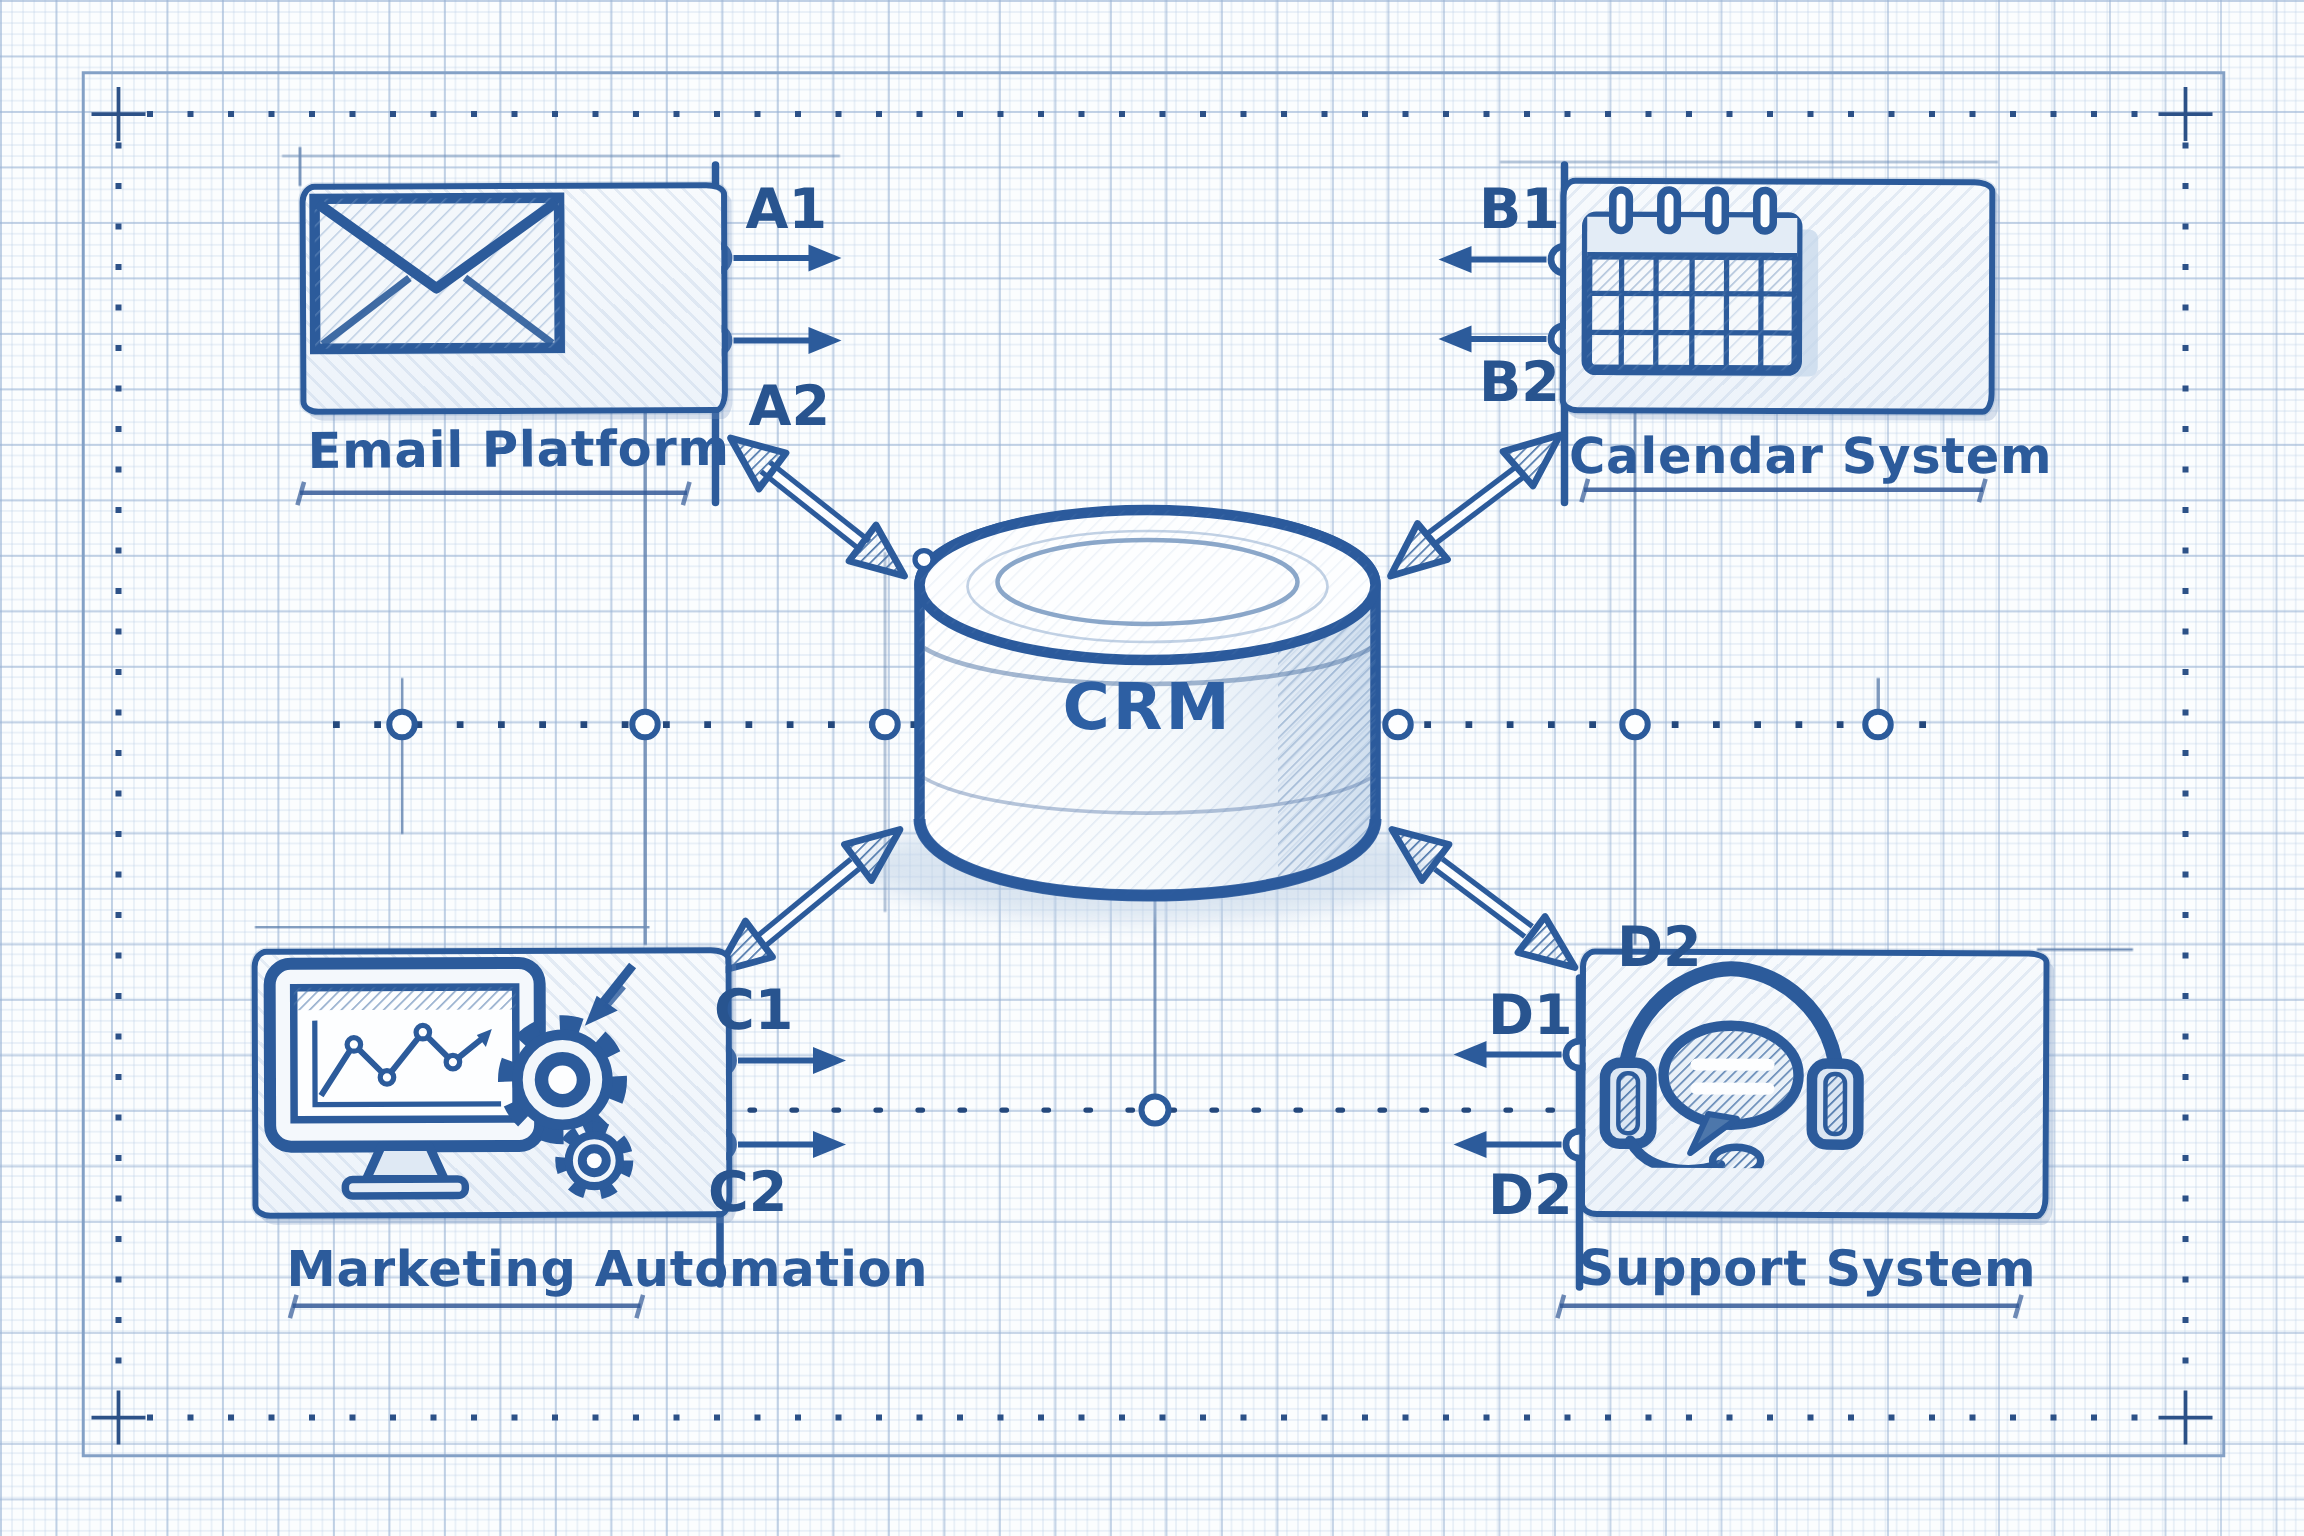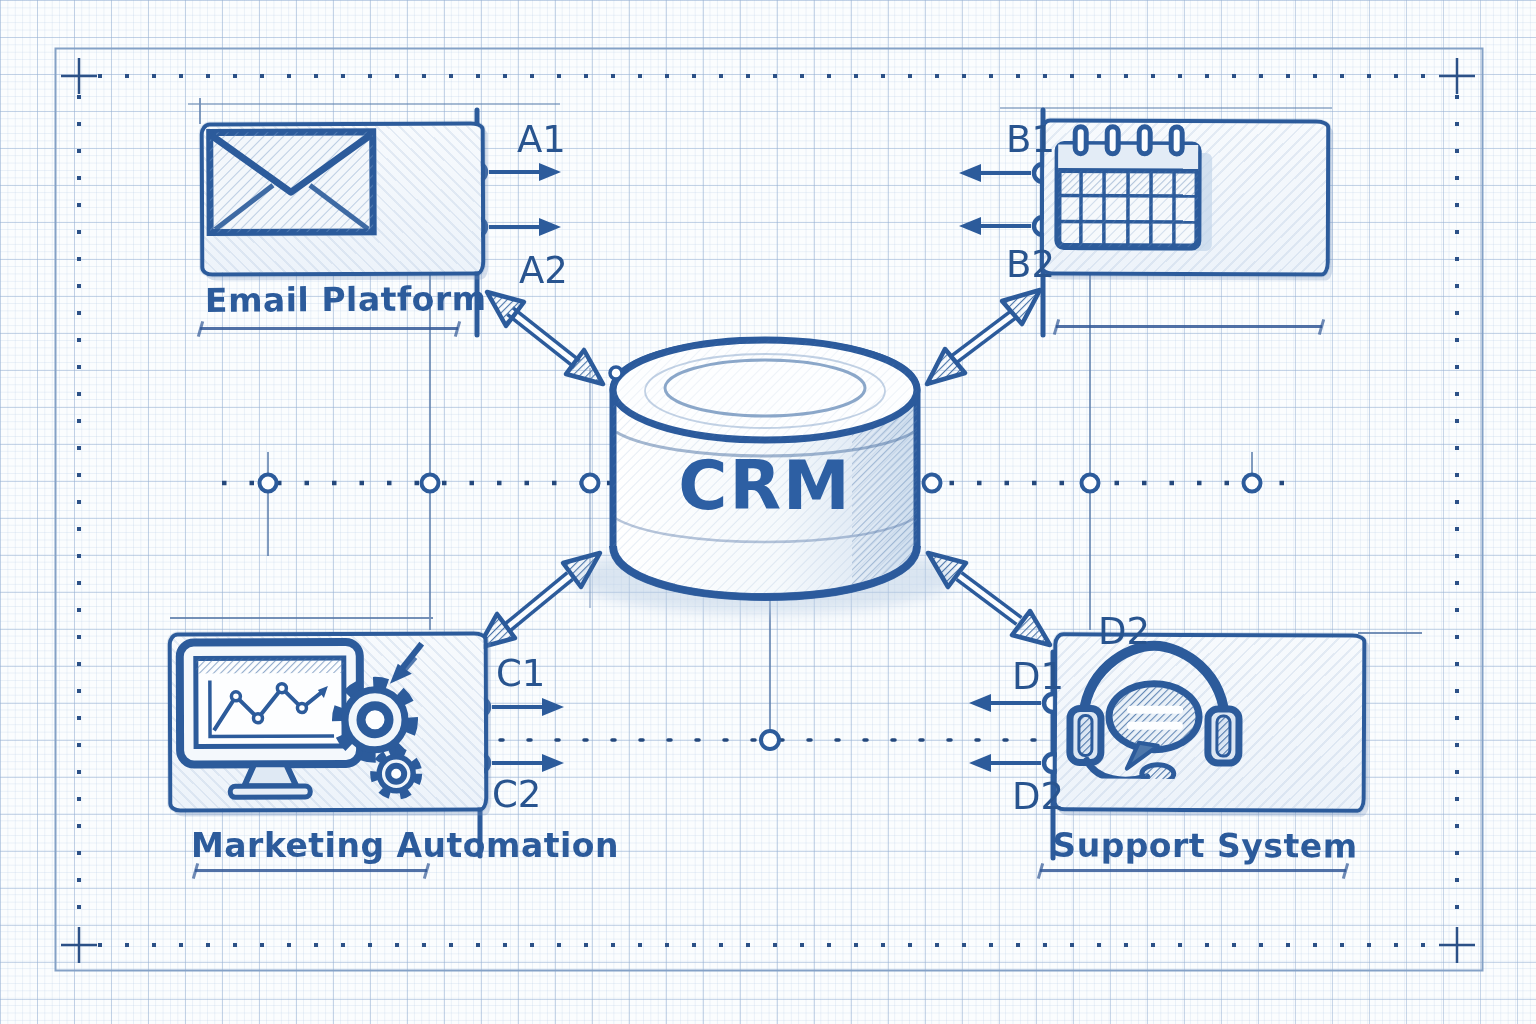--- a/index.html
+++ b/index.html
@@ -45,29 +45,29 @@
   .label-rule{position:absolute; height:0; border-top:3px solid rgba(50,88,150,.85);}
   .label-rule::before,.label-rule::after{
     content:""; position:absolute; width:3px; height:16px; top:-9px;
     background:rgba(50,88,150,.7); transform:rotate(16deg);
   }
   .label-rule::before{left:-1px;} .label-rule::after{right:-1px;}
   #rule-email{left:200px; top:327px; width:258px;}
   #rule-calendar{left:1056px; top:325px; width:266px;}
   #rule-marketing{left:195px; top:869px; width:232px;}
   #rule-support{left:1040px; top:869px; width:306px;}
-  .portlabel{position:absolute; color:#28548f; font-size:37px; font-weight:400;padding-left:20px;}
+  .portlabel{position:absolute; color:#28548f; font-size:37px; font-weight:700;}
   #pl-a1{left:497px; top:118px;} #pl-a2{left:499px; top:249px;}
-  #pl-b1{left:986px; top:118px;text-align:right;} #pl-b2{left:986px; top:243px;}
+  #pl-b1{left:986px; top:118px;text-align:right;} #pl-b2{left:986px; top:233px;}
   #pl-c1{left:476px; top:652px;} #pl-c2{left:472px; top:773px;}
   #pl-d1{left:992px; top:655px;text-align:center;} #pl-d2{left:992px; top:775px;}
   #pl-d2-top{left:1078px; top:610px;}
   #crm-label{
     position:absolute; left:615px; top:447px; width:300px; text-align:center;
-    font-size:67px; font-weight:800; color:#2d5fa3; letter-spacing:2px;
+    font-size:43px; font-weight:800; color:#2d5fa3; letter-spacing:2px;
   }
 </style>
 </head>
 <body>
 
 <div class="canvas">
 
   <svg id="linework" width="1536" height="1024" viewBox="0 0 1536 1024">
     <defs>
       <pattern id="hatch" width="7" height="7" patternUnits="userSpaceOnUse" patternTransform="rotate(45)">
@@ -307,20 +307,21 @@
         <rect x="70" y="85" width="56" height="8" rx="4" fill="#fdfeff"></rect>
       </g>
     </svg>
   </div>
 
   <div id="crm-label">CRM</div>
 
   <div class="syslabel" id="label-email">Email Platform</div>
   <div class="label-rule" id="rule-email"></div>
 
+  <div class="syslabel" id="label-calendar">Calendar System</div>
   <div class="label-rule" id="rule-calendar"></div>
 
   <div class="syslabel" id="label-marketing">Marketing Automation</div>
   <div class="label-rule" id="rule-marketing"></div>
 
   <div class="syslabel" id="label-support">Support System</div>
   <div class="label-rule" id="rule-support"></div>
 
   <span class="portlabel" id="pl-a1">A1</span>
   <span class="portlabel" id="pl-a2">A2</span>

